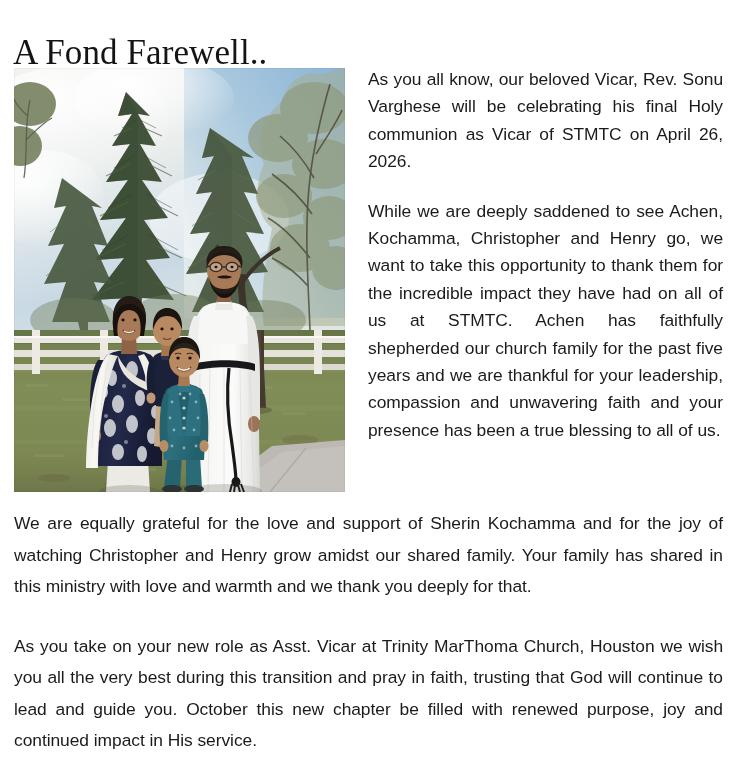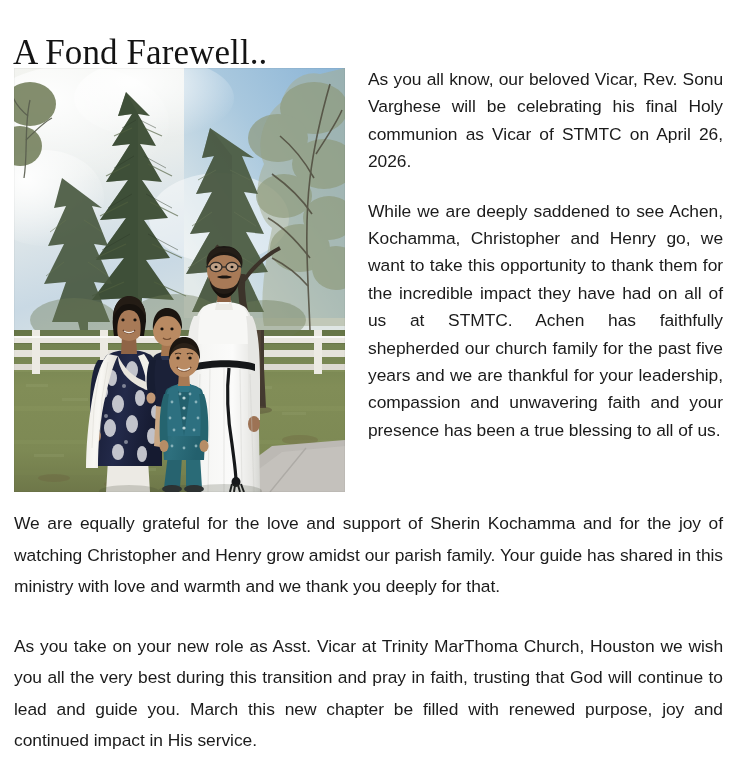--- a/index.html
+++ b/index.html
@@ -506,17 +506,17 @@
       </g>
     </svg>
   </div>
 
   <div class="col-text">
     <p>As you all know, our beloved Vicar, Rev. Sonu Varghese will be celebrating his final Holy communion as Vicar of STMTC on April 26, 2026.</p>
     <p>While we are deeply saddened to see Achen, Kochamma, Christopher and Henry go, we want to take this opportunity to thank them for the incredible impact they have had on all of us at STMTC.   Achen has faithfully shepherded our church family for the past five years and we are thankful for your leadership, compassion and unwavering faith and your presence has been a true blessing to all of us.</p>
   </div>
 
   <div class="col-full">
-    <p>We are equally grateful for the love and support of Sherin Kochamma and for the joy of watching Christopher and Henry grow amidst our parish family. Your guide has shared in this ministry with love and warmth and we thank you deeply for that.</p>
-    <p>As you take on your new role as Asst. Vicar at Trinity MarThoma Church, Houston we wish you all the very best during this transition and pray in faith, trusting that God will continue to lead and guide you. March this new chapter be filled with renewed purpose, joy and continued impact in His service.</p>
+    <p>We are equally grateful for the love and support of Sherin Kochamma and for the joy of watching Christopher and Henry grow amidst our shared family. Your family has shared in this ministry with love and warmth and we thank you deeply for that.</p>
+    <p>As you take on your new role as Asst. Vicar at Trinity MarThoma Church, Houston we wish you all the very best during this transition and pray in faith, trusting that God will continue to lead and guide you. October this new chapter be filled with renewed purpose, joy and continued impact in His service.</p>
   </div>
 
 </div>
 
 </body></html>

